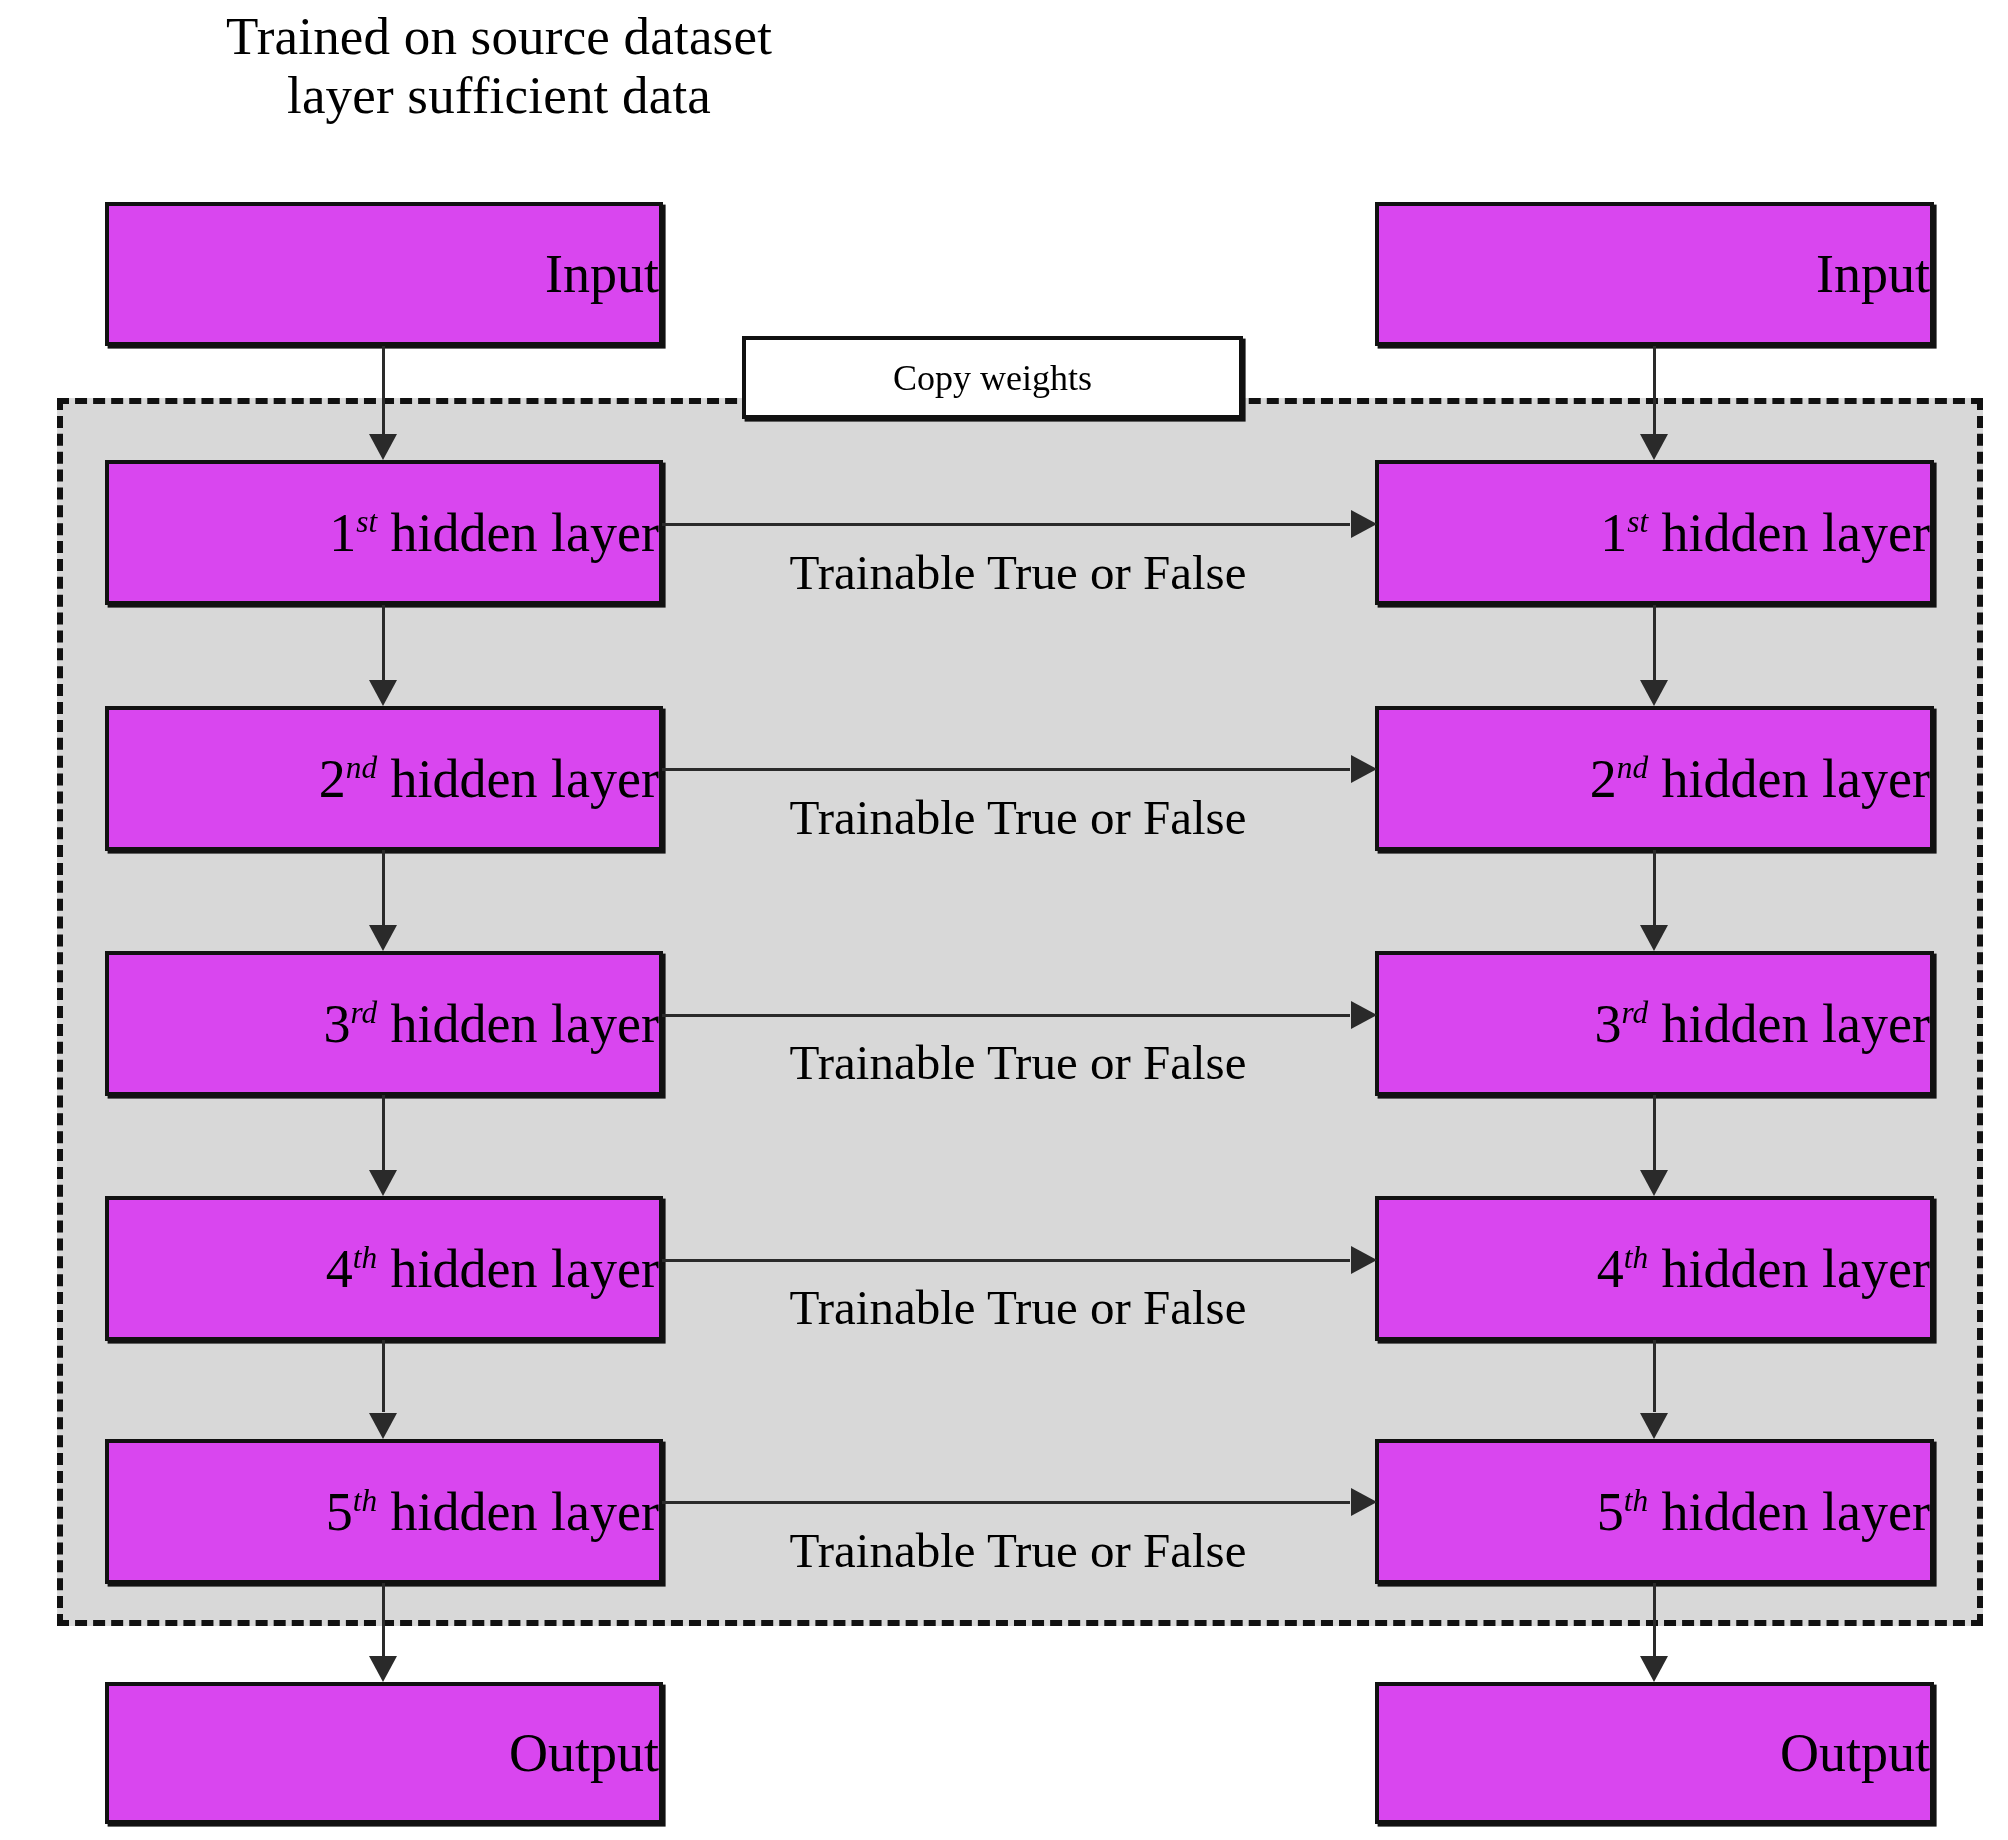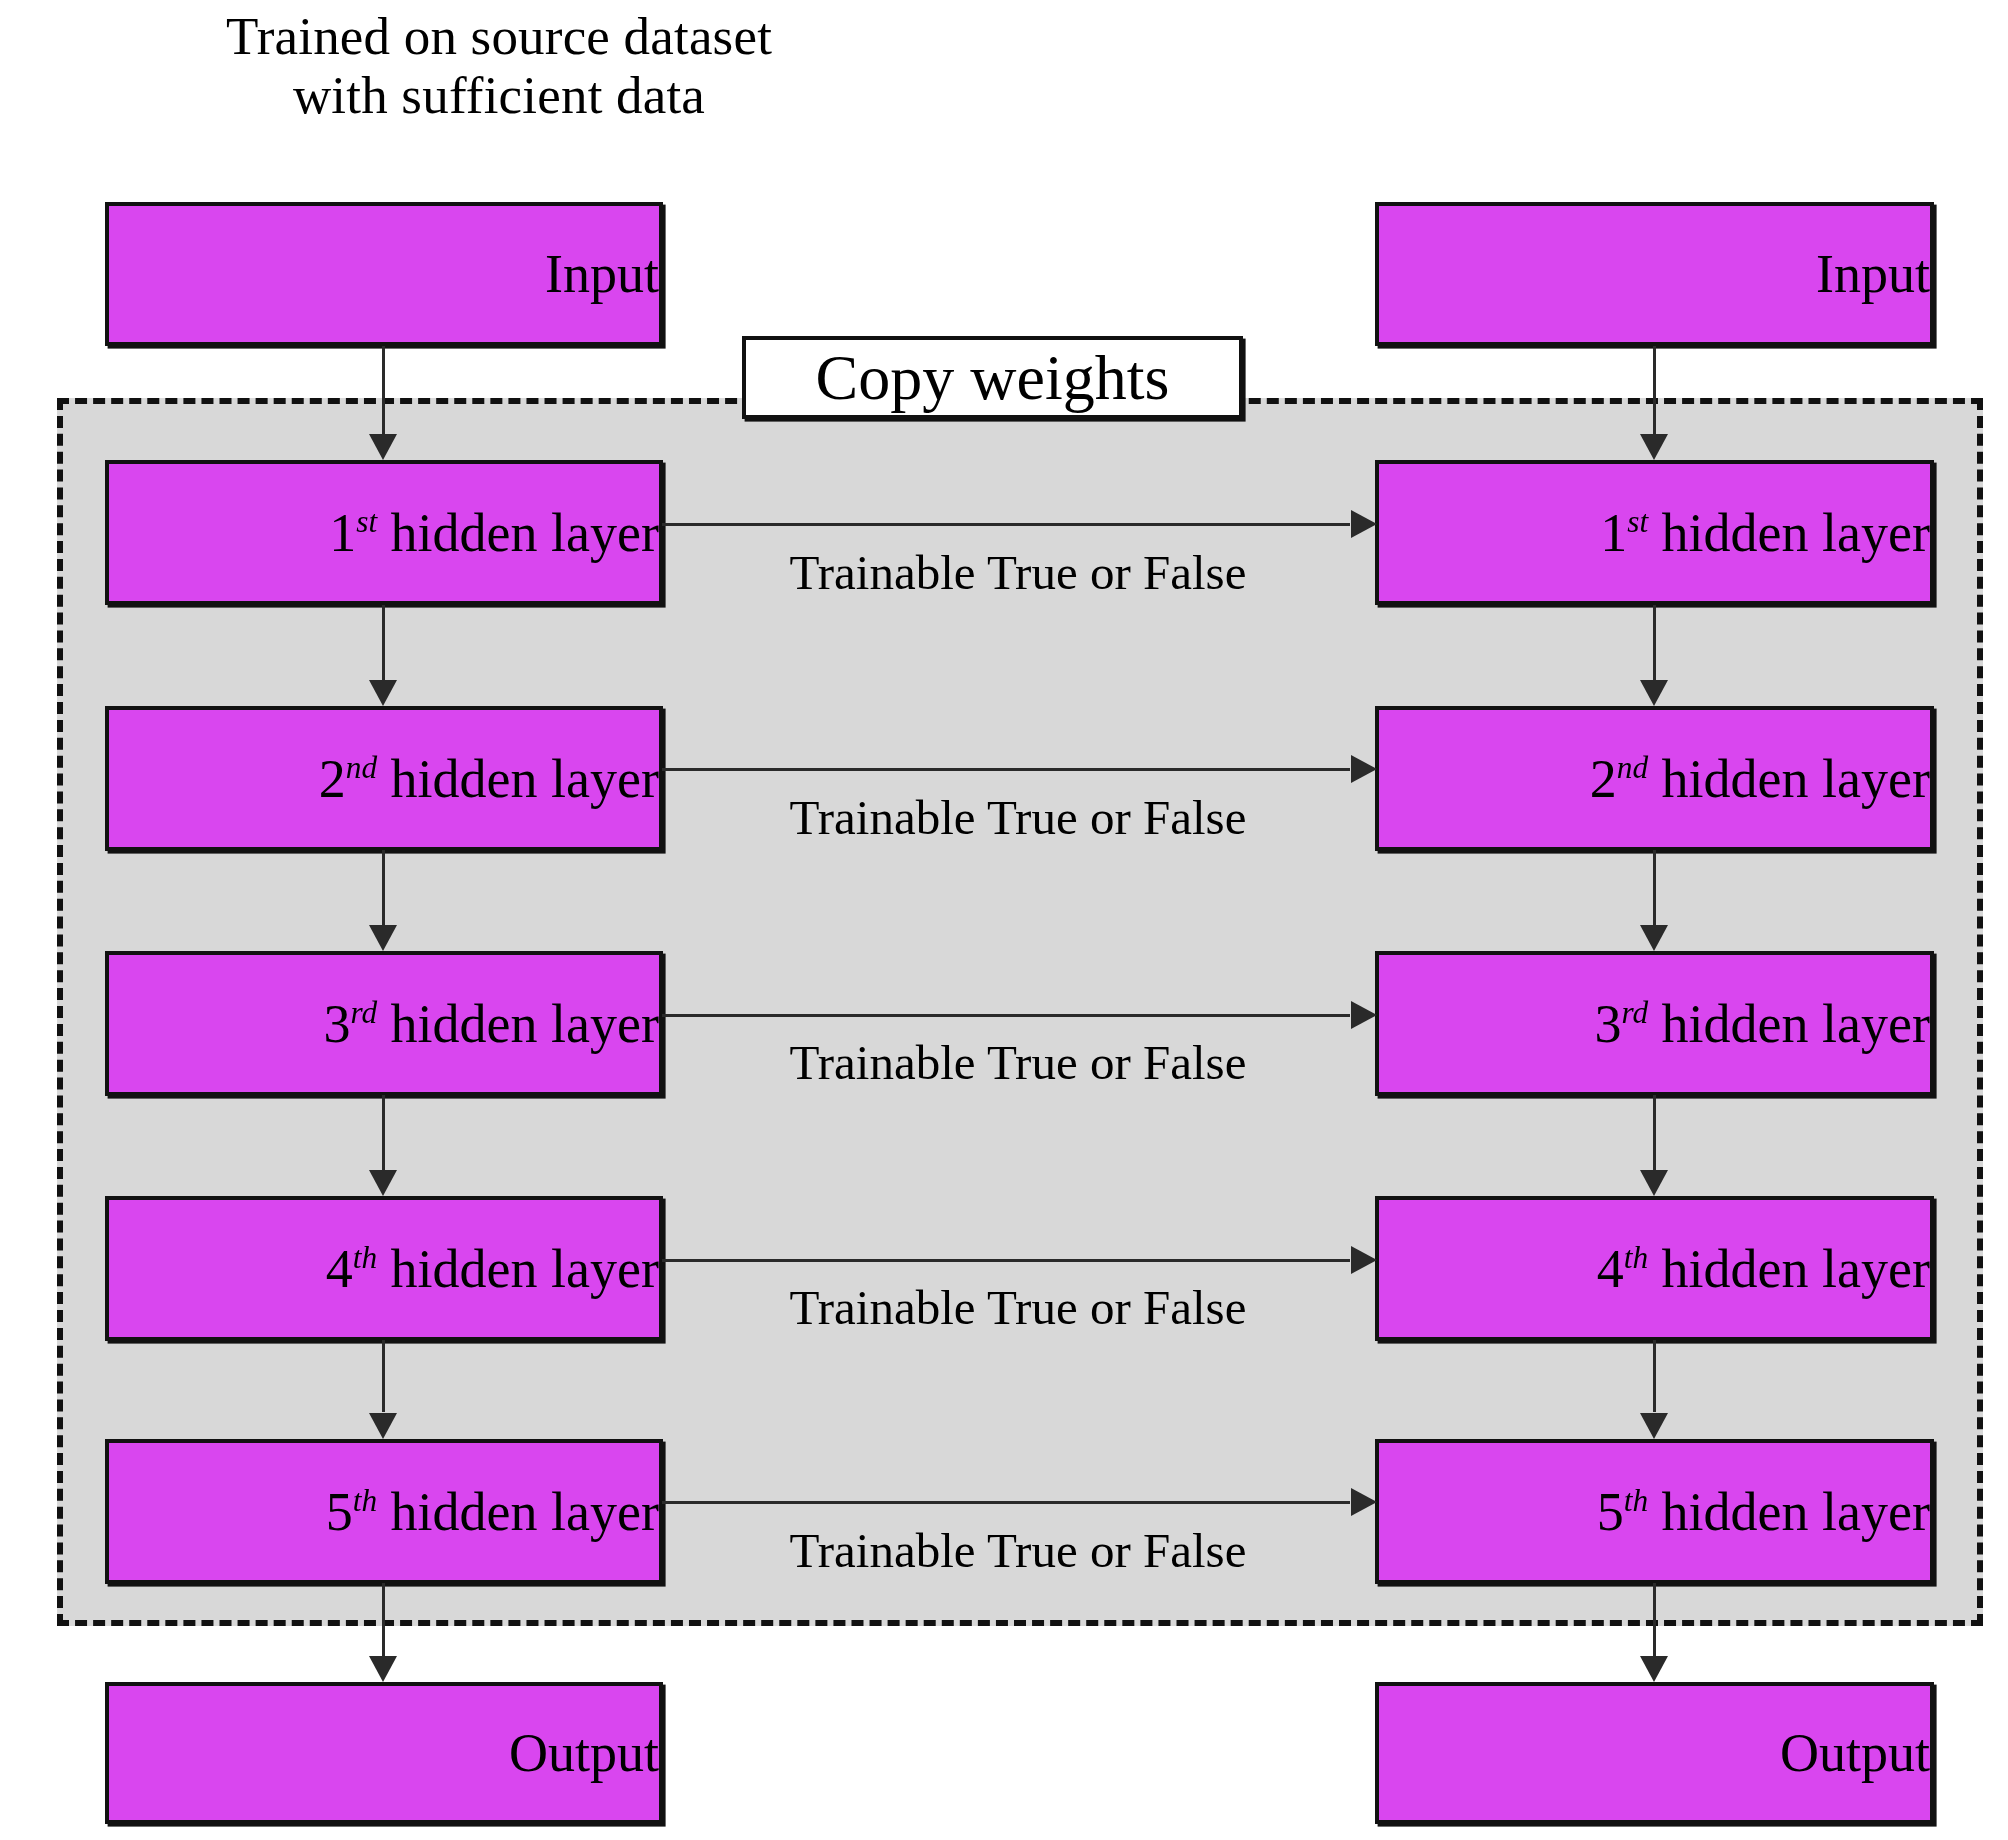--- a/index.html
+++ b/index.html
@@ -14,39 +14,39 @@
     background:#d8d8d8;border:6px dashed #111;box-sizing:border-box;}
 
   .node{position:absolute;background:#d946ef;border:4.3px solid #111;box-sizing:border-box;
     display:flex;align-items:center;justify-content:flex-end;font-size:54px;
     box-shadow:2.6px 2.6px 0 0 #111;}
   .node sup{font-size:0.58em;vertical-align:super;line-height:0;font-style:italic;}
   .node .lbl{display:inline-block;white-space:nowrap;}
 
   .copybox{position:absolute;left:742px;top:336px;width:501px;height:83px;background:#fff;
     border:4.3px solid #111;box-sizing:border-box;display:flex;align-items:center;justify-content:center;
-    font-size:64px;z-index:6;box-shadow:2.6px 2.6px 0 0 #111;}
+    font-size:36px;z-index:6;box-shadow:2.6px 2.6px 0 0 #111;}
 
   .vline{position:absolute;width:3.4px;background:#2a2a2a;z-index:3;}
   .vhead{position:absolute;width:0;height:0;border-left:14.6px solid transparent;
     border-right:14.6px solid transparent;border-top:26px solid #2a2a2a;z-index:4;}
 
   .hline{position:absolute;height:3.4px;background:#2a2a2a;z-index:3;}
   .hhead{position:absolute;width:0;height:0;border-top:14.6px solid transparent;
     border-bottom:14.6px solid transparent;border-left:26px solid #2a2a2a;z-index:4;}
 
   .arrowlabel{position:absolute;font-size:49px;white-space:nowrap;z-index:5;text-align:center;}
 </style>
 </head>
 <body>
 
 <div id="canvas">
 
   <div class="hdr" id="hdr-left">Trained on source dataset
-with sufficient data</div>
+layer sufficient data</div>
 
   <div class="dashed-region"></div>
 
   <div class="node" style="left:105px;top:202px;width:558px;height:144px;">
     <span class="lbl">Input</span>
   </div>
 
   <div class="node" style="left:105px;top:460px;width:558px;height:145px;">
     <span class="lbl">
       <span>1</span><sup>st</sup><span> hidden layer</span>

